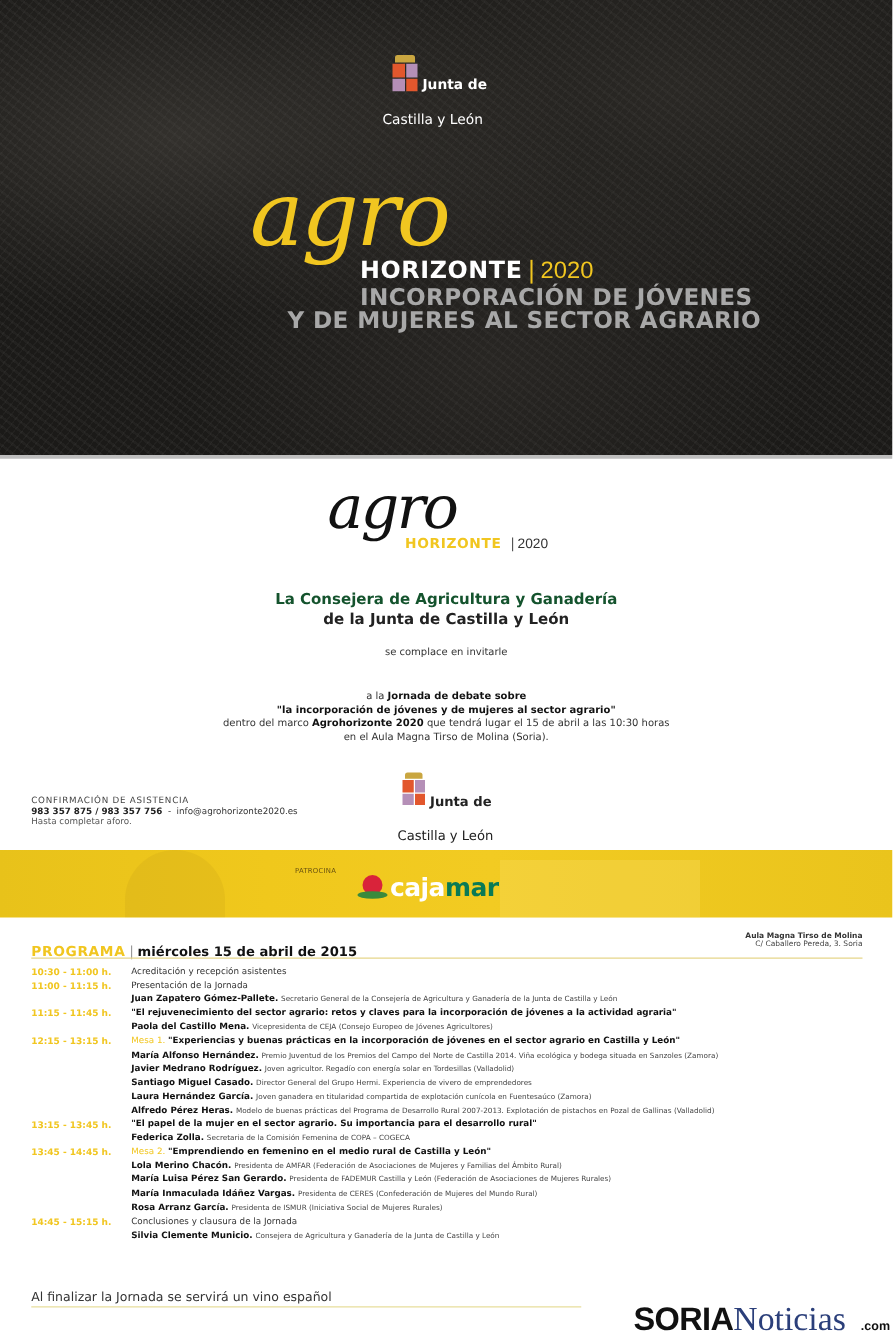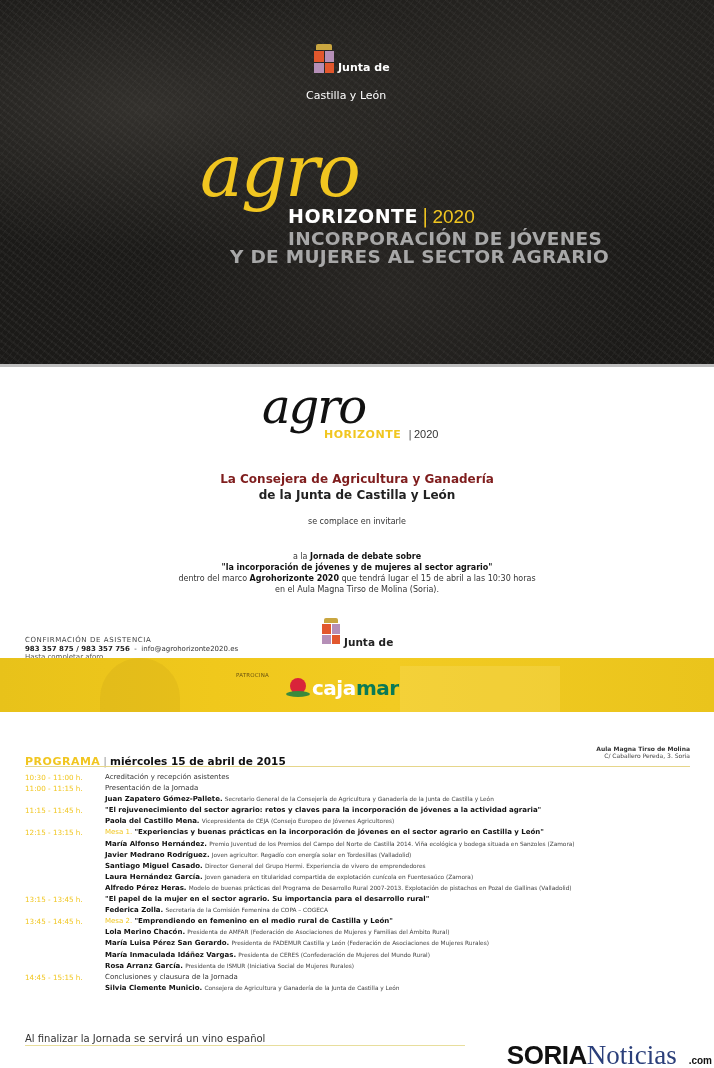--- a/index.html
+++ b/index.html
@@ -44,21 +44,21 @@
   .hero-sub2 { top: 246px; left: 230px; }
 
   
   .agro-small { left: 262px; top: 382px; font-size: 48px; color: #111; }
   .inv-title-row { position: absolute; left: 324px; top: 423px; white-space: nowrap; }
   .inv-horizonte { color: #f1c620; font-weight: bold; font-size: 11px; letter-spacing: 0.5px; }
   .inv-sep { color: #555; font-size: 11px; margin: 0 2px; }
   .inv-year { color: #333; font-size: 11px; font-family: "Liberation Sans", sans-serif; }
 
   .centered { position: absolute; left: 0; width: 714px; text-align: center; white-space: nowrap; }
-  .inv-org1 { top: 472px; font-size: 12px; font-weight: bold; color: #7f1d1d; }
+  .inv-org1 { top: 472px; font-size: 12px; font-weight: bold; color: #14532d; }
   .inv-org2 { top: 488px; font-size: 12px; font-weight: bold; color: #222; }
   .inv-line { font-size: 8px; color: #333; }
   .inv-l1 { top: 517px; }
   .inv-l2 { top: 552px; }
   .inv-l3 { top: 563px; }
   .inv-l4 { top: 574px; }
   .inv-l5 { top: 585px; }
   .b { font-weight: bold; color: #111; }
 
   .confirm { position: absolute; left: 25px; top: 636px; font-size: 7px; line-height: 8.5px; color: #333; white-space: nowrap; }
@@ -67,21 +67,21 @@
   .confirm .note { color: #555; }
 
   .jcyl-mid { position: absolute; left: 318px; top: 618px; width: 90px; height: 52px; }
   .jcyl-mid .shield-crown { left: 6px; top: 0; width: 14px; height: 5px; }
   .jcyl-mid .shield { left: 4px; top: 6px; width: 18px; height: 20px; }
   .jcyl-mid .jcyl-text1 { left: 26px; top: 18px; color: #222; font-size: 10.5px; }
   .jcyl-mid .jcyl-text2 { left: 0; top: 30px; color: #222; font-size: 10.5px; }
 
   
   .sponsor-band {
-    position: absolute; left: 0; top: 658px; width: 714px; height: 54px;
+    position: absolute; left: 0; top: 680px; width: 714px; height: 54px;
     background: linear-gradient(90deg, #e8c21a 0%, #f0c81c 30%, #f2cb22 55%, #eac41c 100%);
     overflow: hidden;
   }
   .band-shape1 { position: absolute; left: 100px; top: 0; width: 80px; height: 54px; border-radius: 40px 40px 0 0; background: rgba(190,150,20,0.18); }
   .band-shape2 { position: absolute; left: 400px; top: 8px; width: 160px; height: 46px; background: rgba(255,240,160,0.18); }
   .patrocina { position: absolute; left: 236px; top: 14px; font-size: 5.5px; color: #6b5410; letter-spacing: 0.2px; }
   .cajamar { position: absolute; left: 290px; top: 18px; height: 26px; white-space: nowrap; }
   .cajamar-apple { position: absolute; left: 0; top: 2px; width: 16px; height: 16px; border-radius: 50%; background: #d9233a; }
   .cajamar-leaf { position: absolute; left: -4px; top: 15px; width: 24px; height: 6px; border-radius: 50%; background: #3a8a3c; }
   .cajamar-caja { position: absolute; left: 22px; top: 0; color: #fff; font-weight: bold; font-size: 20px; letter-spacing: -0.5px; }
@@ -91,21 +91,21 @@
   .prog-head { position: absolute; left: 25px; top: 750px; white-space: nowrap; text-align: center; }
   .prog-label { color: #f1c620; font-weight: bold; font-size: 11px; letter-spacing: 0.5px; }
   .prog-sep { color: #999; font-size: 11px; margin: 0 3px; }
   .prog-date { color: #111; font-weight: bold; font-size: 10.5px; }
   .venue { position: absolute; right: 24px; top: 745px; text-align: right; font-size: 6px; line-height: 7px; color: #444; }
   .venue .v1 { font-weight: bold; color: #333; }
   .prog-rule { position: absolute; left: 25px; top: 766px; width: 665px; height: 1px; background: #e6d68a; }
 
   .prog-list { position: absolute; left: 25px; top: 772px; width: 680px; }
   .prog-row { height: 11.1px; line-height: 11.1px; white-space: nowrap; font-size: 7px; position: relative; }
-  .prog-time { position: absolute; left: 0; color: #f1c620; font-weight: normal; font-size: 7.2px; }
+  .prog-time { position: absolute; left: 0; color: #f1c620; font-weight: bold; font-size: 7.2px; }
   .prog-body { position: absolute; left: 80px; color: #333; }
   .prog-mesa { color: #f1c620; }
   .prog-name { font-weight: bold; color: #111; }
   .prog-desc { font-size: 5.8px; color: #444; }
   .prog-talk { font-weight: bold; color: #111; font-size: 7px; }
 
   .closing { position: absolute; left: 25px; top: 1033px; font-size: 10px; color: #333; white-space: nowrap; }
   .closing-rule { position: absolute; left: 25px; top: 1045px; width: 440px; height: 1px; background: #e8de9c; }
 
   .soria { position: absolute; right: 2px; top: 1040px; white-space: nowrap; }

